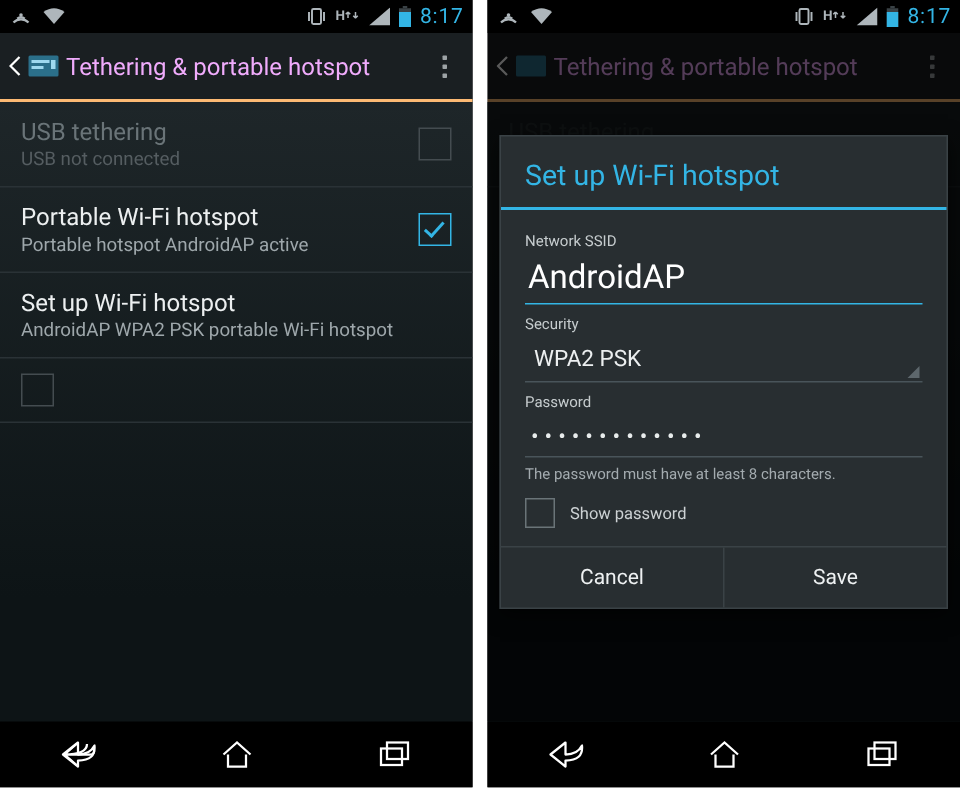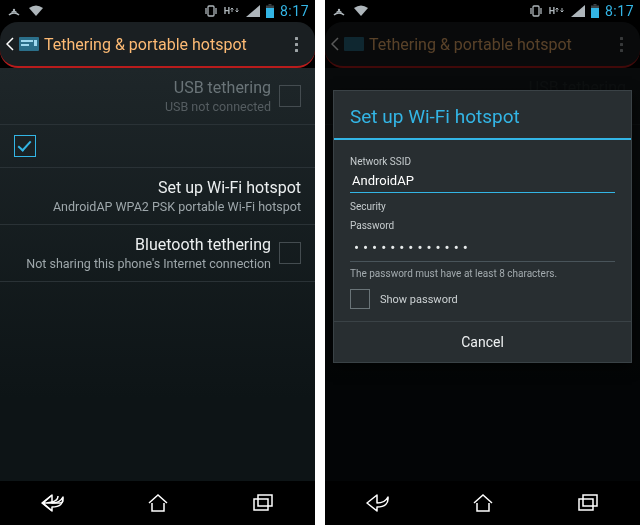--- a/index.html
+++ b/index.html
@@ -36,44 +36,42 @@
   .status-right .time { color: #33b5e5; font-size: 14px; letter-spacing: 0.5px;}
   .ico { display:inline-flex; }
 
   
   .action-bar {
     height: 44px;
     background: #1a1f22;
     display: flex;
     align-items: center;
     padding: 0 6px;
-    color: #fdba74;
-    border-bottom: 2px solid #b91c1c;
-    border-radius: 18px;
+    color: #f0abfc;
+    border-bottom: 2px solid #fdba74;
   }
   .back-stack { display:flex; align-items:center; gap:4px; }
   .ab-title { font-size: 16px; flex:1 1 auto; margin-left:4px; font-weight:400;}
   .overflow { width:26px; display:flex; justify-content:center;}
   .overflow-dots { display:flex; flex-direction:column; gap:3px;}
   .overflow-dots span { width:3px; height:3px; background:#9da3a6; border-radius:0.5px;}
 
   
   .content {
     flex: 1 1 auto;
     background: linear-gradient(#1e2629, #0d1416 80%);
     position: relative;
     overflow:hidden;
   }
   .list-item {
     padding: 10px 14px 10px 14px;
     border-bottom: 1px solid #2a3236;
     display:flex;
     align-items:center;
-    gap:8px;
-    text-align:right;
+    gap:20px;
   }
   .list-main { flex:1 1 auto; }
   .li-title { font-size: 16px; color:#eceff0; }
   .li-sub   { font-size: 12.5px; color:#9ea7ab; margin-top:2px;}
   .li-disabled .li-title { color:#6a7478;}
   .li-disabled .li-sub   { color:#555d61;}
   .chk {
     width:20px; height:20px; border:1px solid #444c50; position:relative; flex:0 0 auto;
   }
   .chk.checked { border-color:#33b5e5; }
@@ -107,21 +105,21 @@
   }
   .dlg-title {
     color:#33b5e5;
     font-size:19px;
     padding:14px 16px 10px;
   }
   .dlg-title-sep { height:2px; background:#33b5e5; margin:0 0 8px 0;}
   .dlg-body { padding:0 16px; }
   .field-label { color:#c6ccce; font-size:10px; margin-top:8px;}
   .text-input {
-    color:#fff; font-size:13px; padding:6px 2px 4px;
+    color:#fff; font-size:22px; padding:6px 2px 4px;
     border:none; border-bottom:1.5px solid #33b5e5;
     margin-bottom:2px;
   }
   .select-box {
     color:#eceff0; font-size:15px; padding:8px 6px 6px;
     border-bottom:1px solid #49545a;
     position:relative; margin-bottom:4px;
   }
   .select-box::after{
     content:""; position:absolute; right:2px; bottom:2px;
@@ -216,35 +214,35 @@
   <div class="content">
     <div class="list-item li-disabled">
       <div class="list-main">
         <div class="li-title">USB tethering</div>
         <div class="li-sub">USB not connected</div>
       </div>
       <div class="chk"></div>
     </div>
 
     <div class="list-item">
+      <div class="list-main">
+        <div class="li-title">Portable Wi-Fi hotspot</div>
+        <div class="li-sub">Portable hotspot AndroidAP active</div>
+      </div>
       <div class="chk checked"></div>
     </div>
 
     <div class="list-item">
       <div class="list-main">
         <div class="li-title">Set up Wi-Fi hotspot</div>
         <div class="li-sub">AndroidAP WPA2 PSK portable Wi-Fi hotspot</div>
       </div>
     </div>
 
     <div class="list-item">
-      <div class="list-main">
-        <div class="li-title">Bluetooth tethering</div>
-        <div class="li-sub">Not sharing this phone's Internet connection</div>
-      </div>
       <div class="chk"></div>
     </div>
   </div>
 
   <div class="nav-bar">
     <div class="nav-btn">
       <svg width="26" height="20" viewBox="0 0 26 20">
           <path d="M11 3 L3 10 L11 17 M3 10 Q18 10 18 3 M3 10 H20 Q24 10 22 5" fill="none" stroke="#fff" stroke-width="1.5"></path>
           <path d="M12 2 L2 10 L12 18 L12 14 Q24 14 23 4 Q20 10 12 10 Z" fill="none" stroke="#fff" stroke-width="1.5" stroke-linejoin="round"></path>
         </svg>
@@ -337,32 +335,34 @@
 
     <div class="scrim"></div>
     <div class="dialog">
       <div class="dlg-title">Set up Wi-Fi hotspot</div>
       <div class="dlg-title-sep"></div>
       <div class="dlg-body">
         <div class="field-label">Network SSID</div>
         <div class="text-input">AndroidAP</div>
 
         <div class="field-label">Security</div>
+        <div class="select-box">WPA2 PSK</div>
 
         <div class="field-label">Password</div>
         <div class="pwd-dots">•••••••••••••</div>
         <div class="helper">The password must have at least 8 characters.</div>
 
         <div class="showpw">
           <div class="chk"></div>
           <span>Show password</span>
         </div>
       </div>
       <div class="btn-row">
         <div class="dlg-btn">Cancel</div>
+        <div class="dlg-btn">Save</div>
       </div>
     </div>
   </div>
 
   <div class="nav-bar">
     <div class="nav-btn">
       <svg width="26" height="20" viewBox="0 0 26 20">
           <path d="M12 2 L2 10 L12 18 L12 14 Q24 14 23 4 Q20 10 12 10 Z" fill="none" stroke="#fff" stroke-width="1.5" stroke-linejoin="round"></path>
         </svg>
     </div>

